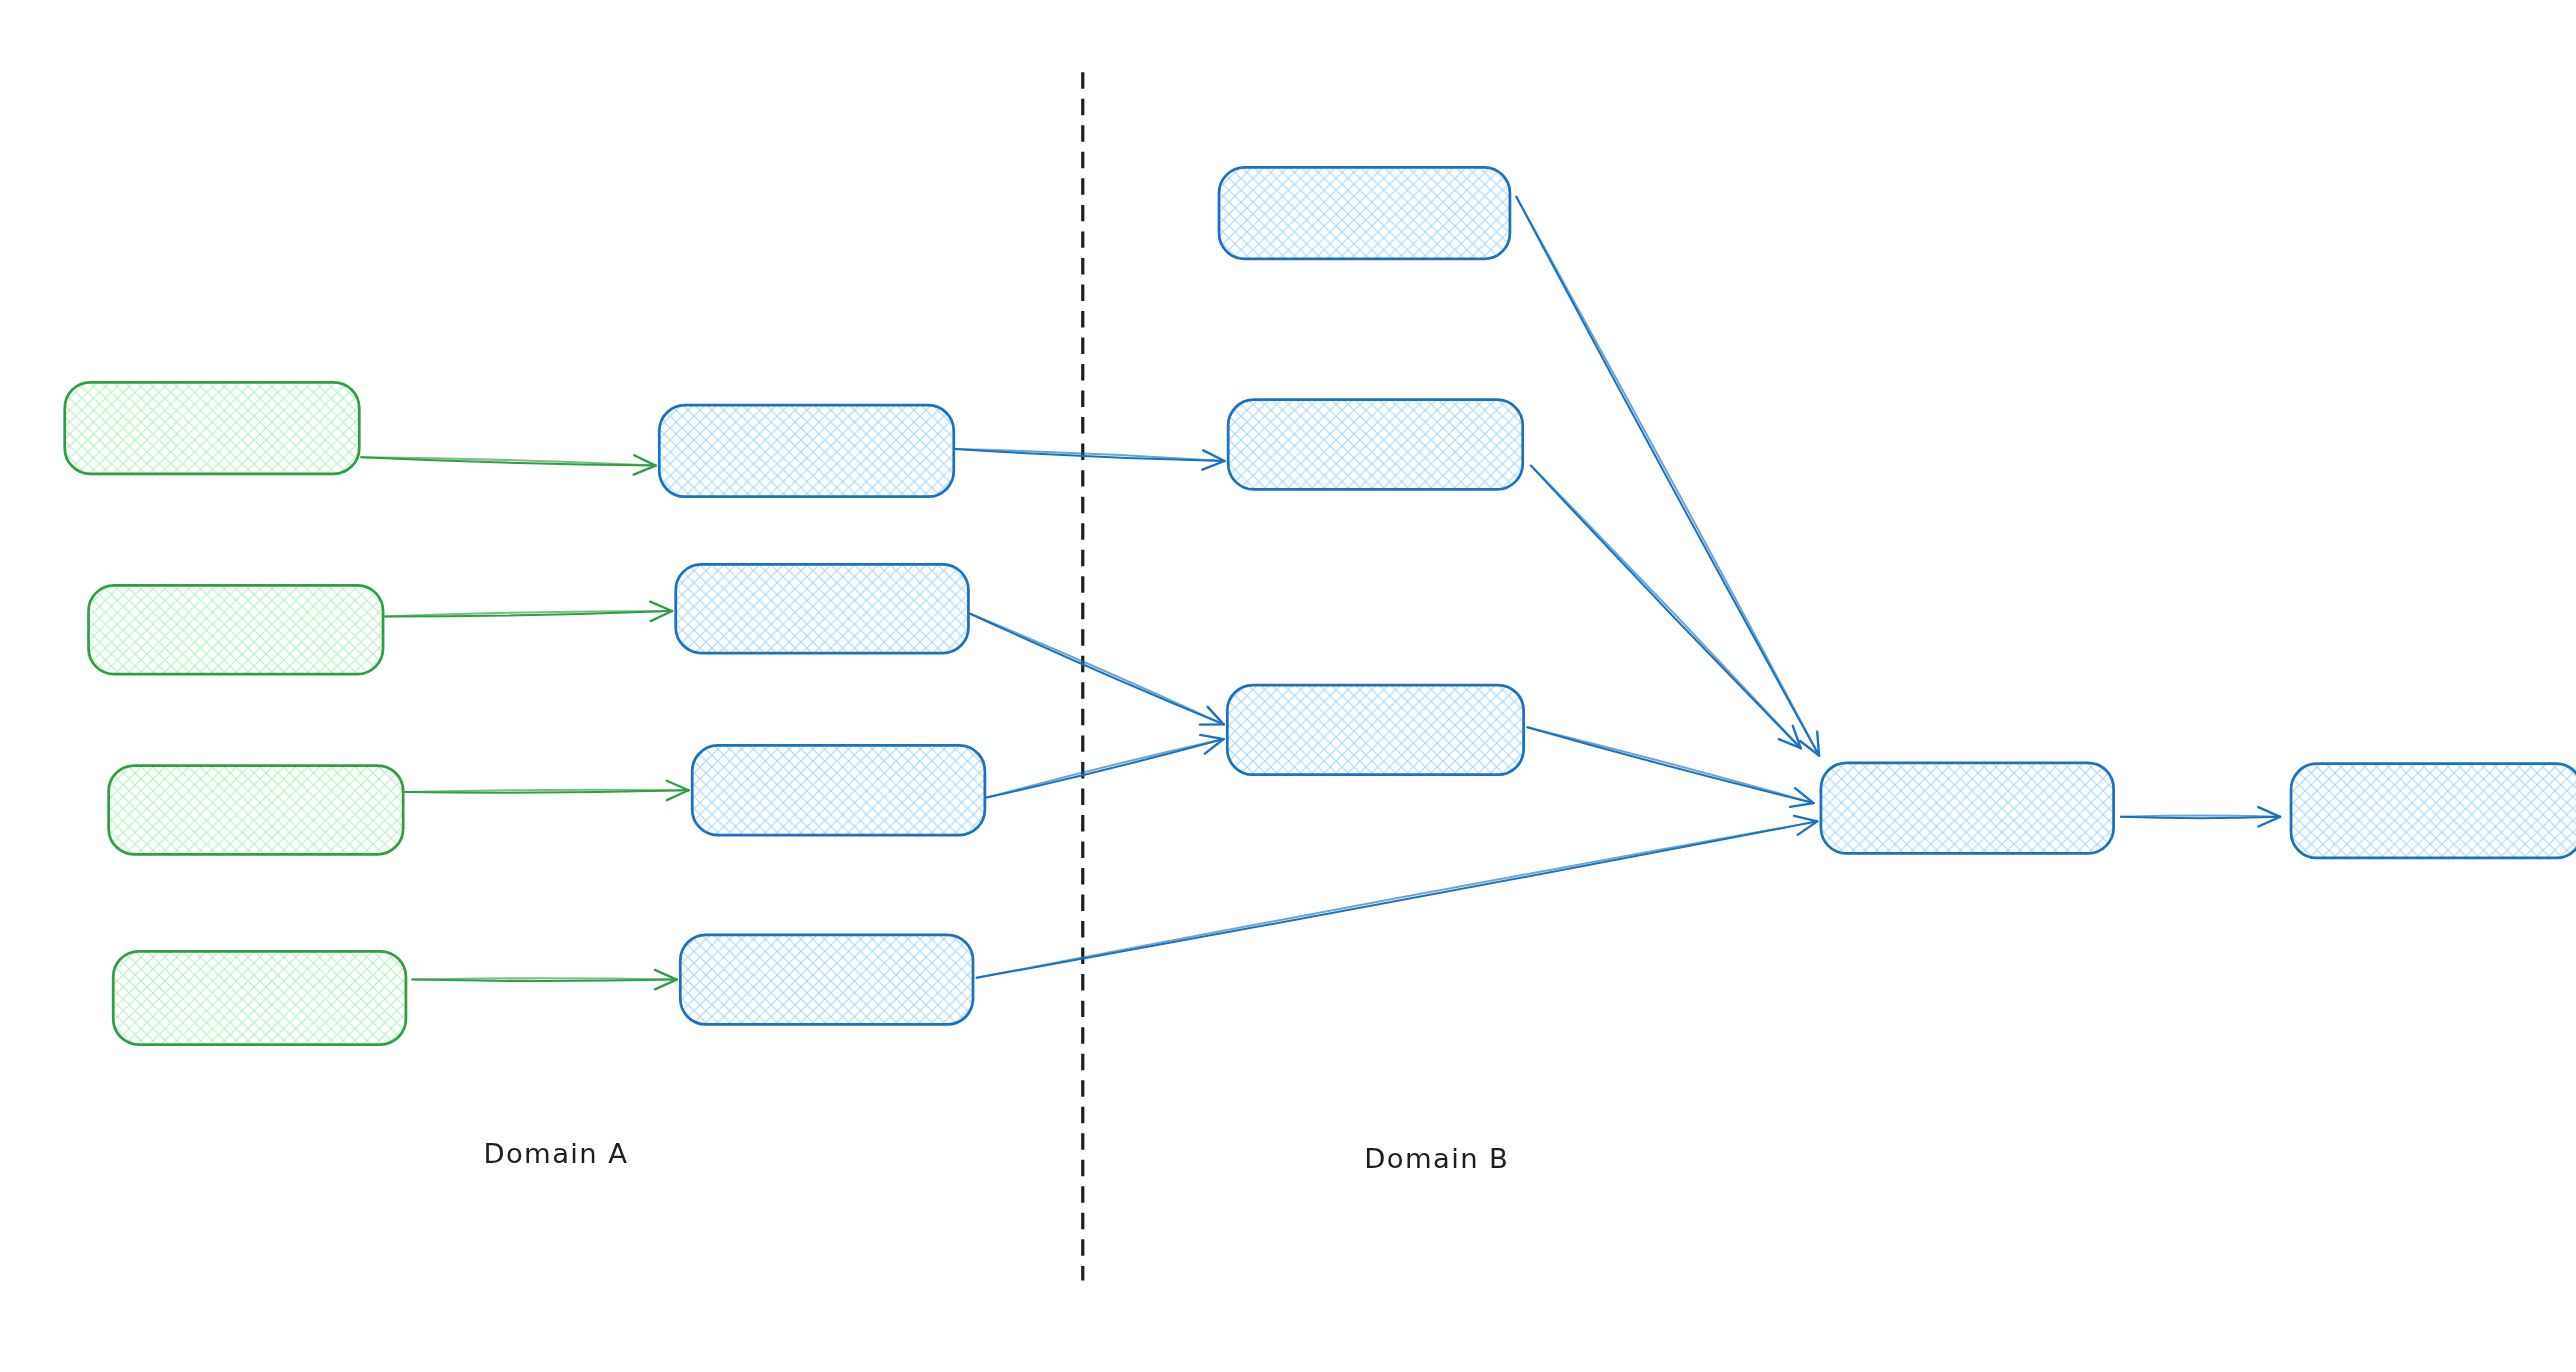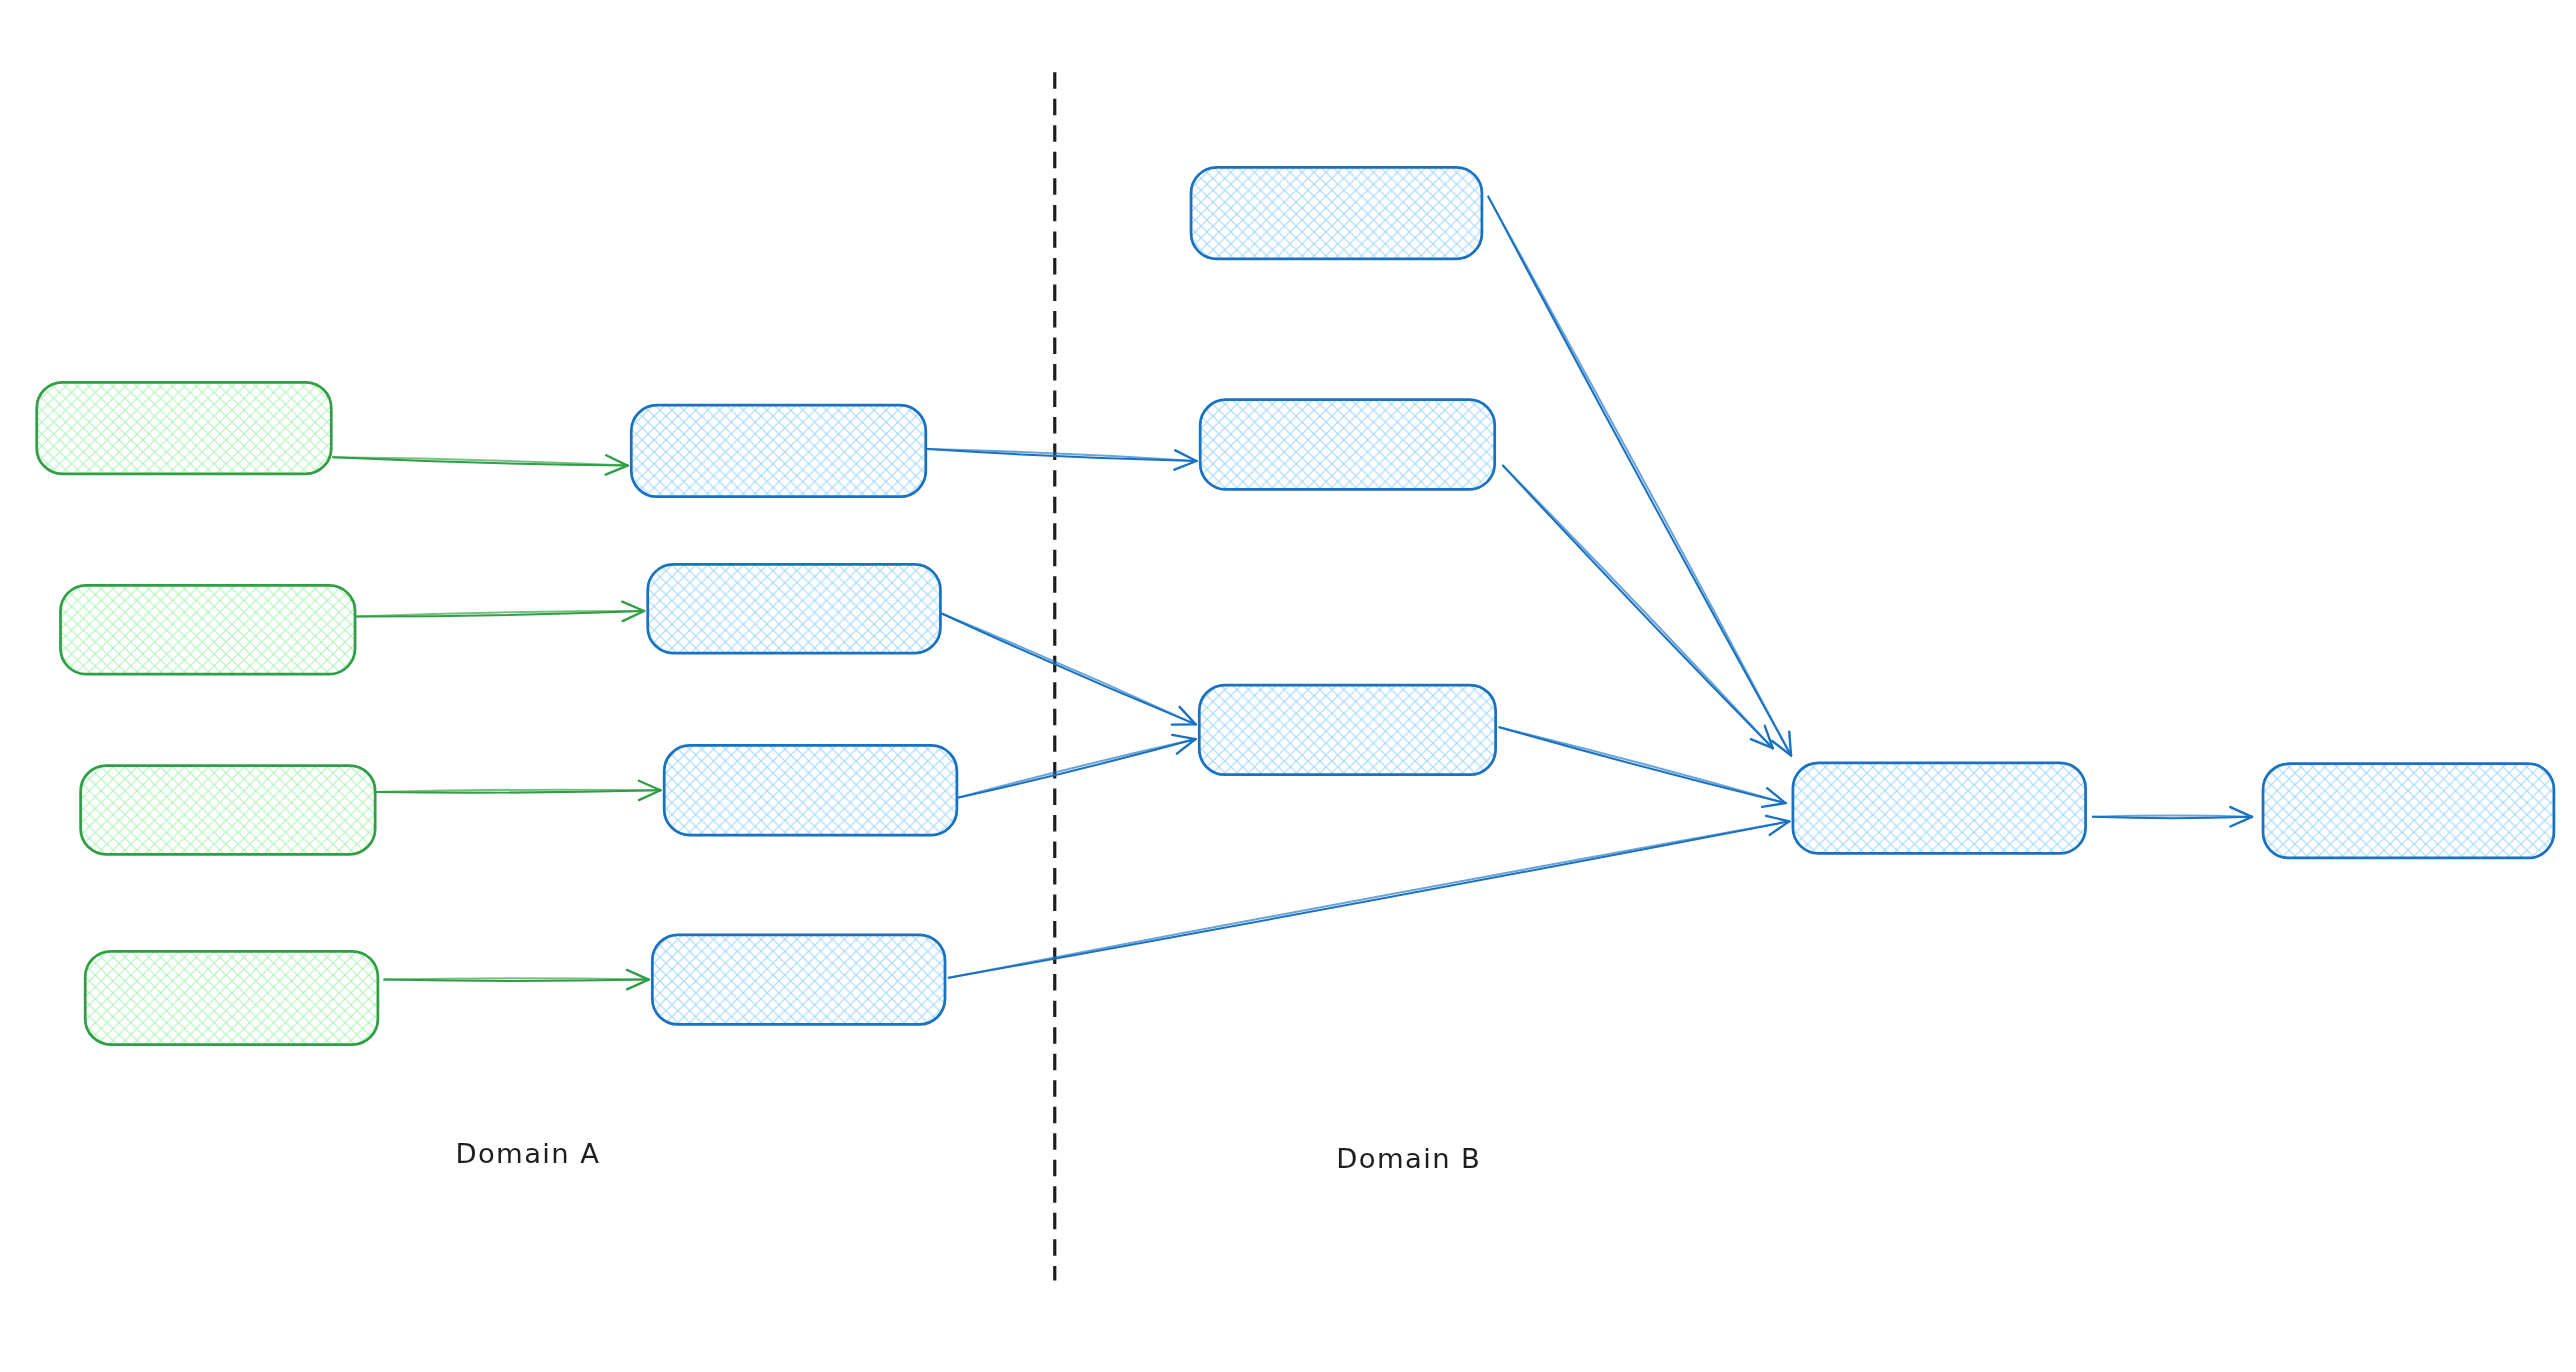--- a/index.html
+++ b/index.html
@@ -17,20 +17,21 @@
     --blue-stroke: #1971c2;
     --blue-fill: #a5d8ff;
     --divider-color: #1e1e1e;
     --label-color: #1e1e1e;
   }
   .stage {
     position: relative;
     width: 2460px;
     height: 1372px;
     background: #ffffff;
+    margin-left: 28px;
   }
   svg#diagram { display: block; }
 
   
   .node {
     stroke-width: 3;
     stroke-linejoin: round;
   }
   .node.green { stroke: var(--green-stroke); fill: url(#hatch-green); }
   .node.blue  { stroke: var(--blue-stroke);  fill: url(#hatch-blue); }

